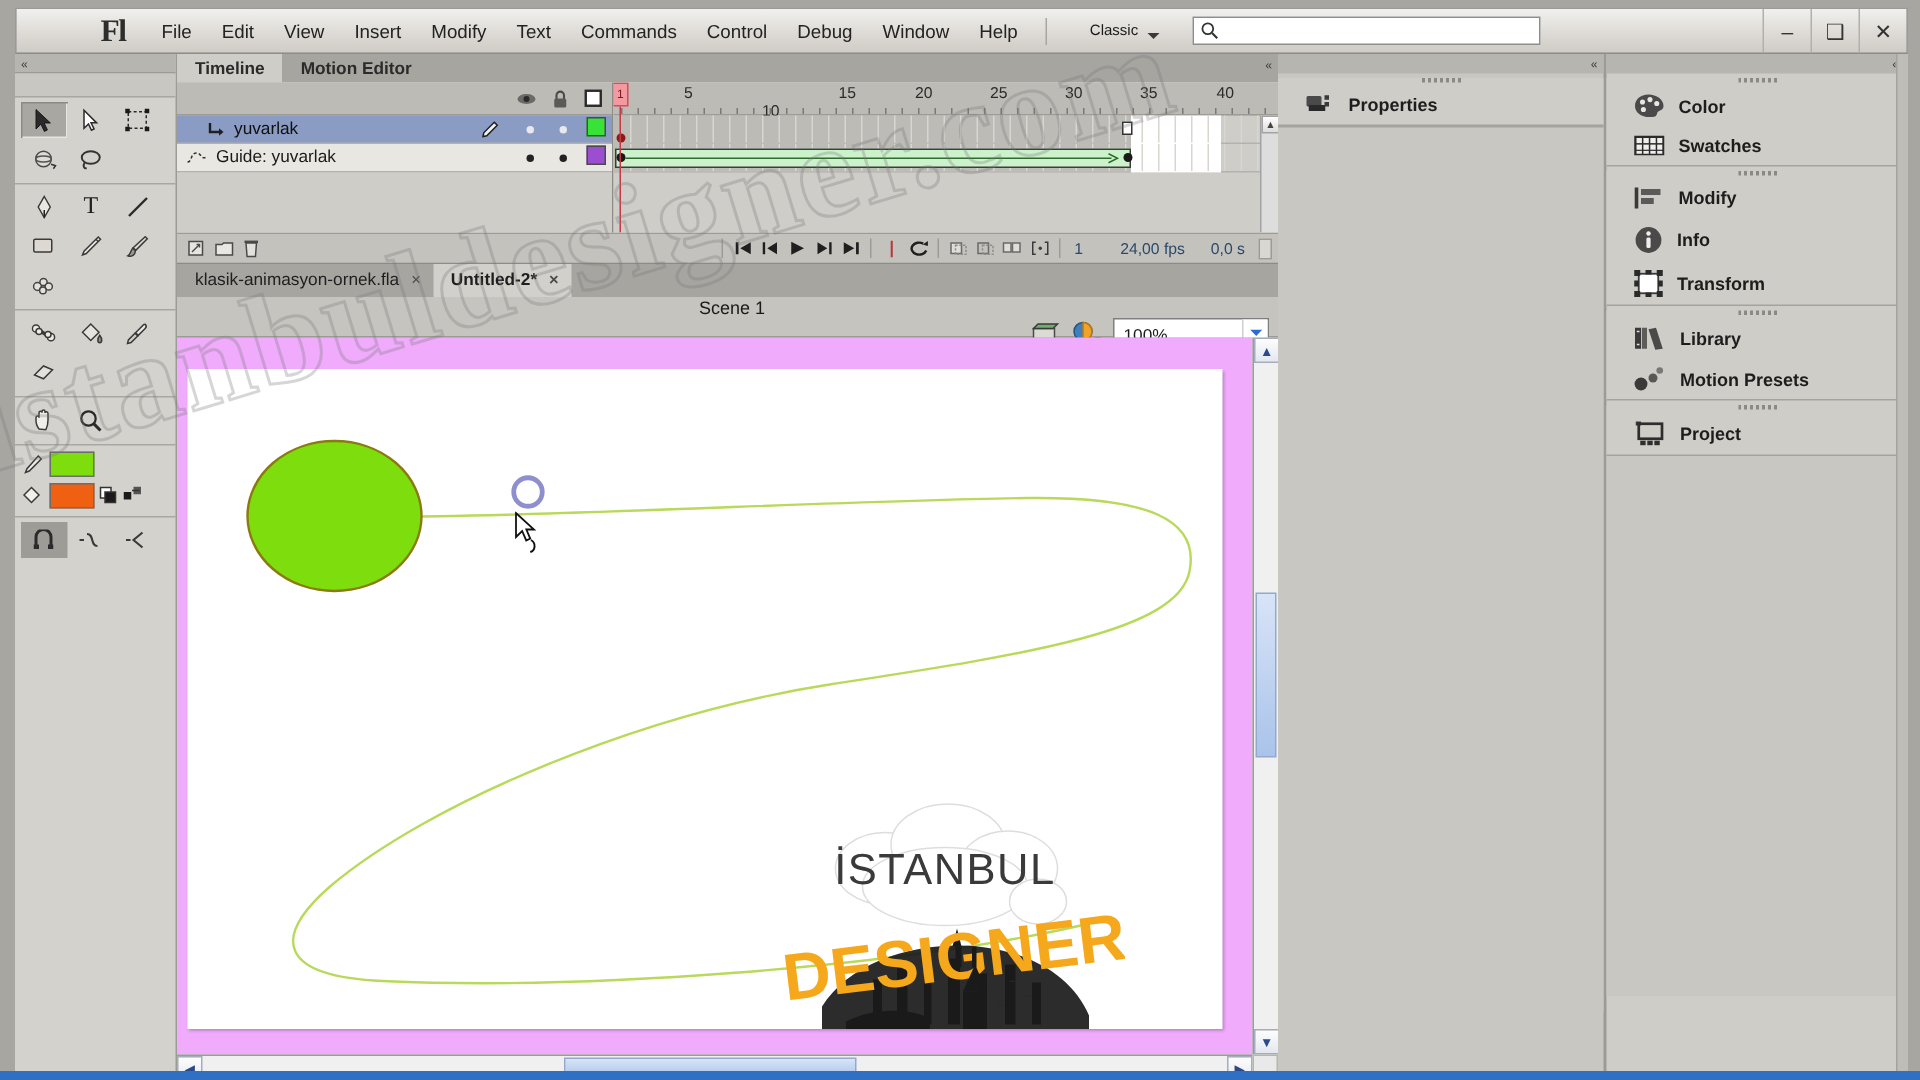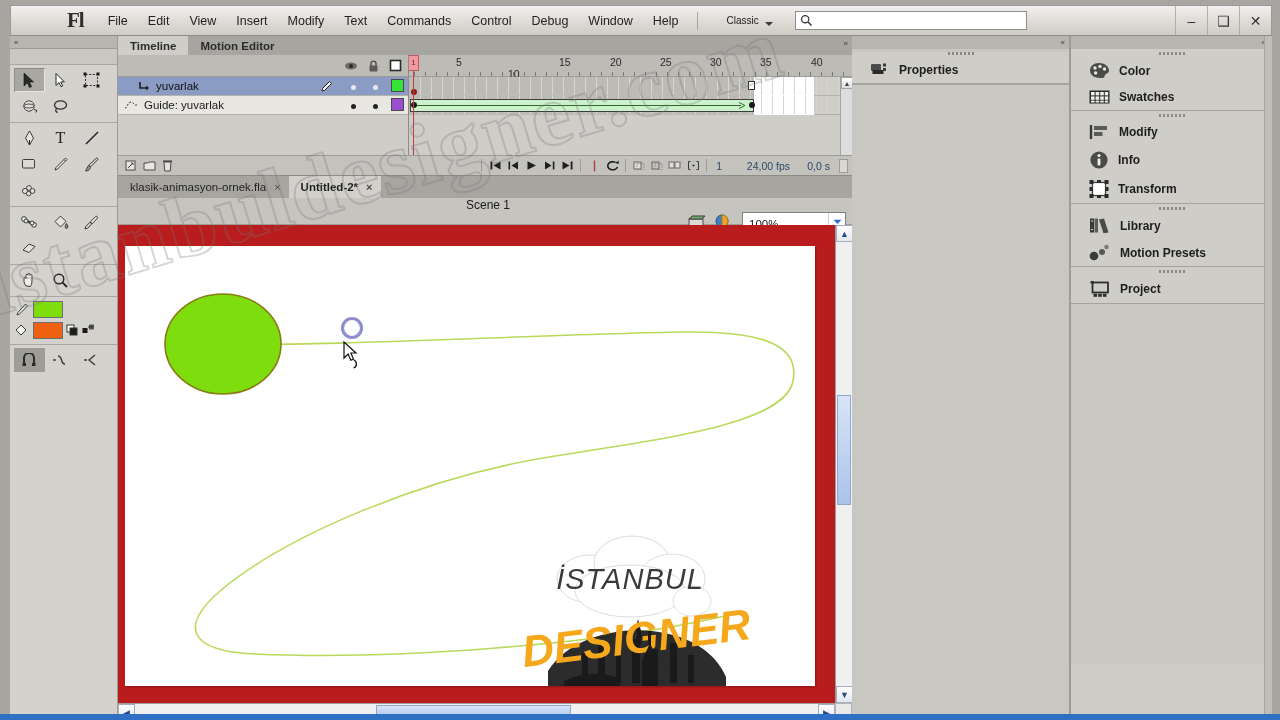--- a/index.html
+++ b/index.html
@@ -136,21 +136,21 @@
   #zoom-select .zc {
     position:absolute; right:0; top:0; bottom:0; width:17px; background:#fff;
     display:flex; align-items:center; justify-content:center; border-left:1px solid #cfcfcf;
   }
 
   
   #stage-wrap {
     position:absolute; left:118px; top:225px; width:734px; height:495px;
     background:#a9a7a2; overflow:hidden;
   }
-  #stage-scroll { position:absolute; left:0; top:0; right:17px; bottom:17px; background:#b91c1c; overflow:hidden;font-style:italic; }
+  #stage-scroll { position:absolute; left:0; top:0; right:17px; bottom:17px; background:#f0abfc; overflow:hidden; }
   #stage {
     position:absolute; left:7px; top:21px; width:690px; height:440px;
     background:#fff; box-shadow:1px 1px 2px rgba(0,0,0,.25);
     overflow:hidden;
   }
   #vscroll { position:absolute; right:0; top:0; bottom:17px; width:17px; background:#f0f0f0; border-left:1px solid #9b9b9b; }
   #hscroll { position:absolute; left:0; right:17px; bottom:0; height:17px; background:#f0f0f0; border-top:1px solid #9b9b9b; }
   .sb-arrow { position:absolute; width:17px; height:17px; background:linear-gradient(#fdfdfd,#e3e8ef);
               border:1px solid #a3adbb; display:flex; align-items:center; justify-content:center; color:#2b4a8b; font-size:9px;}
   .sb-thumb { position:absolute; background:linear-gradient(#d8e4f7,#a9c3ea); border:1px solid #92a9cc; }

